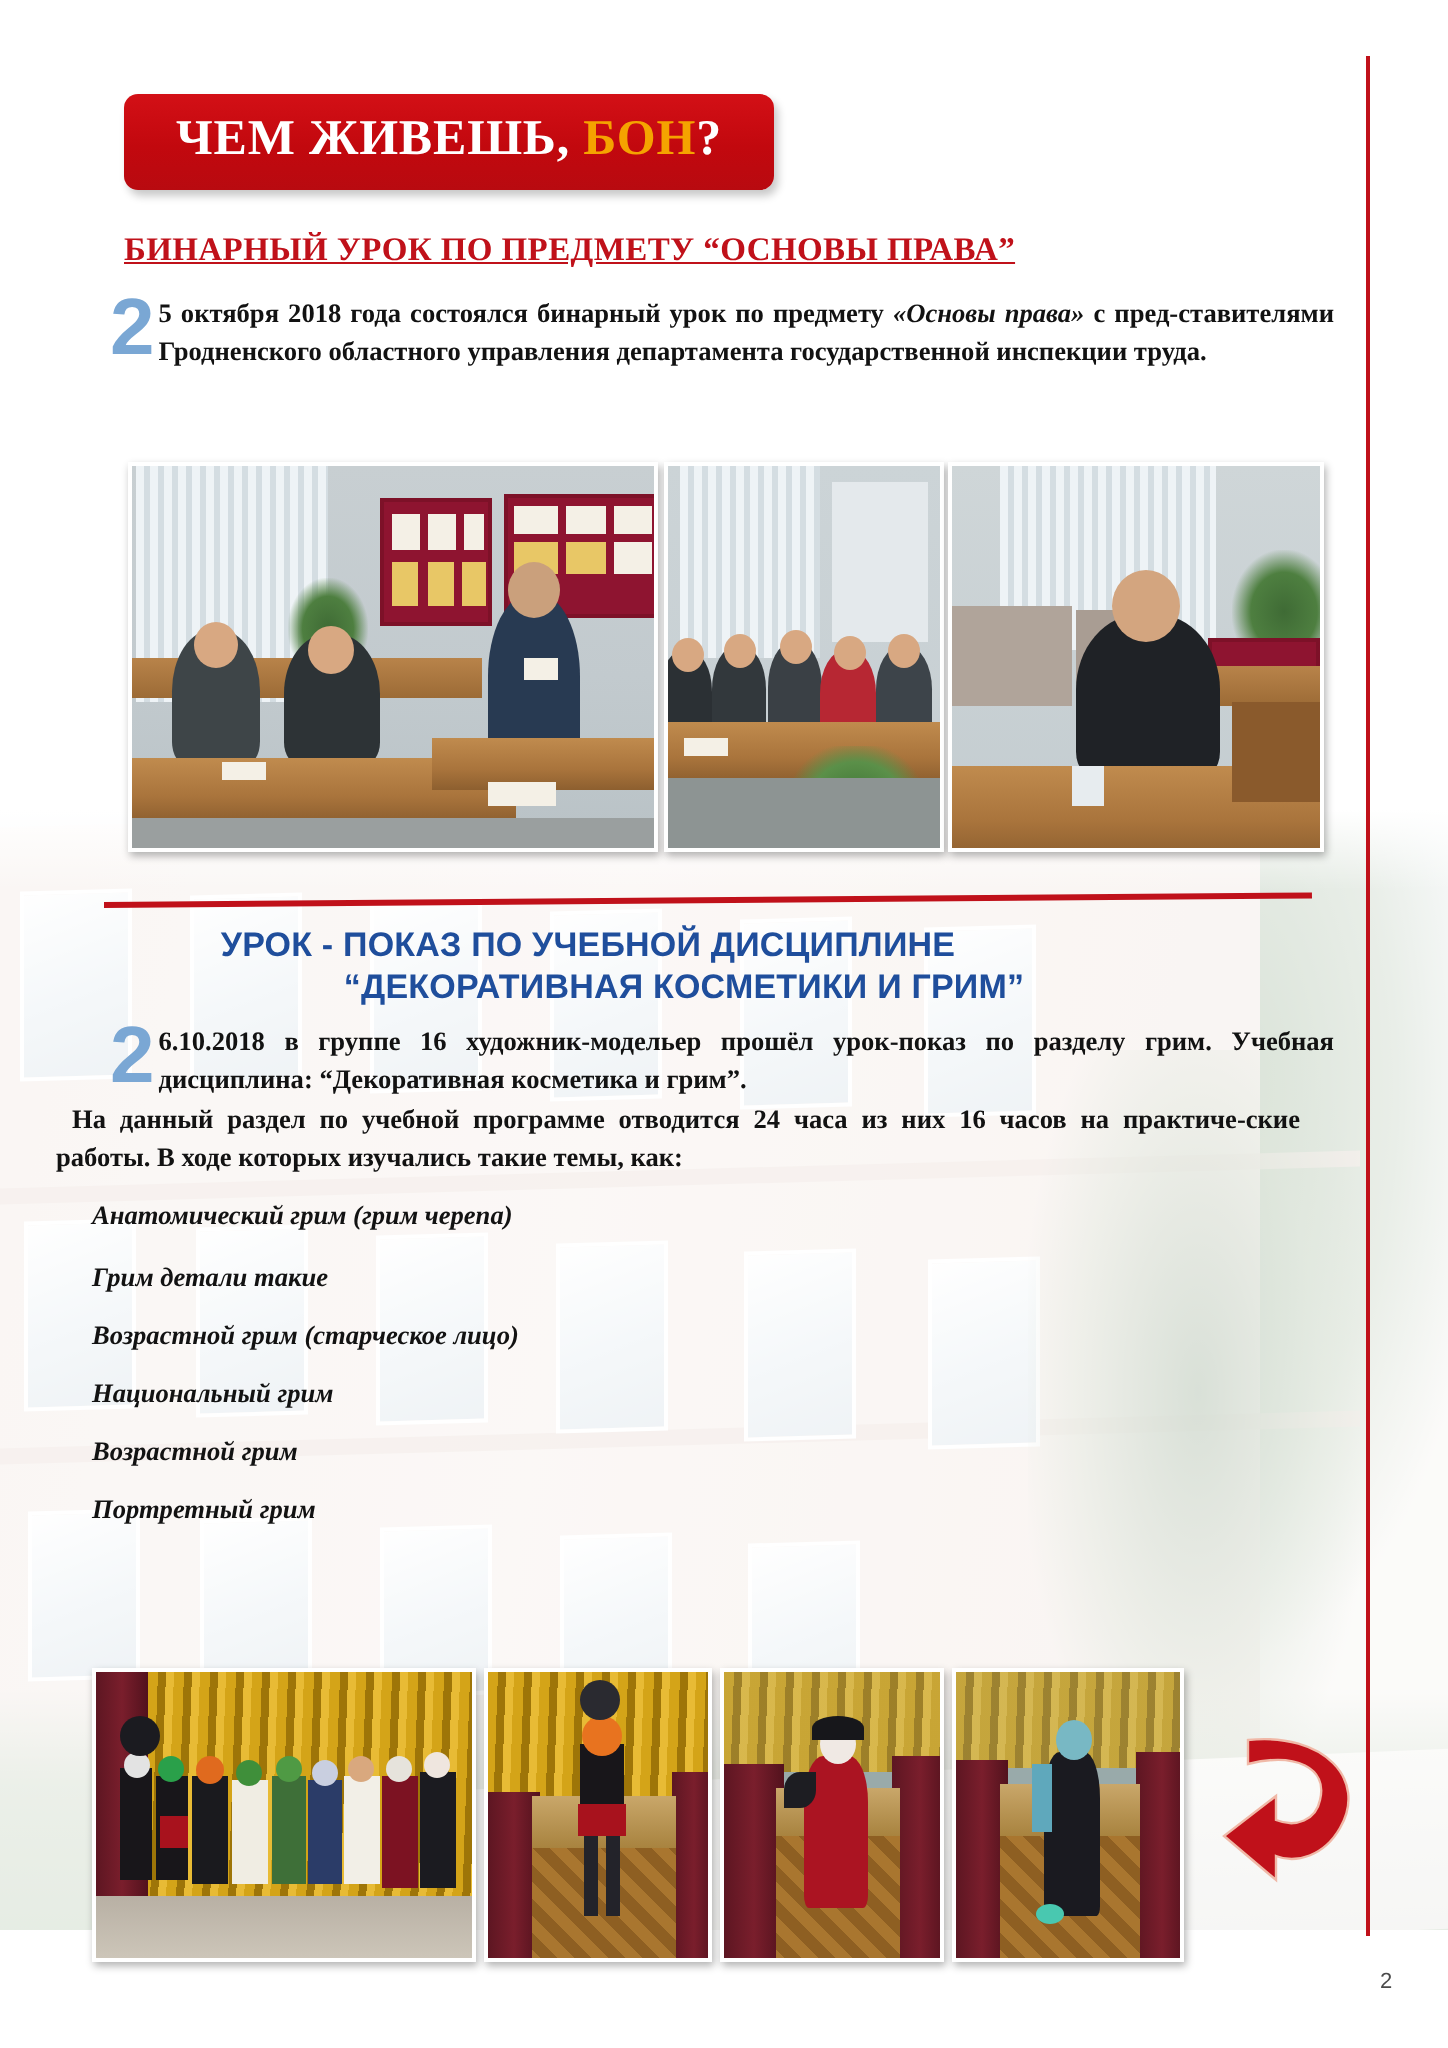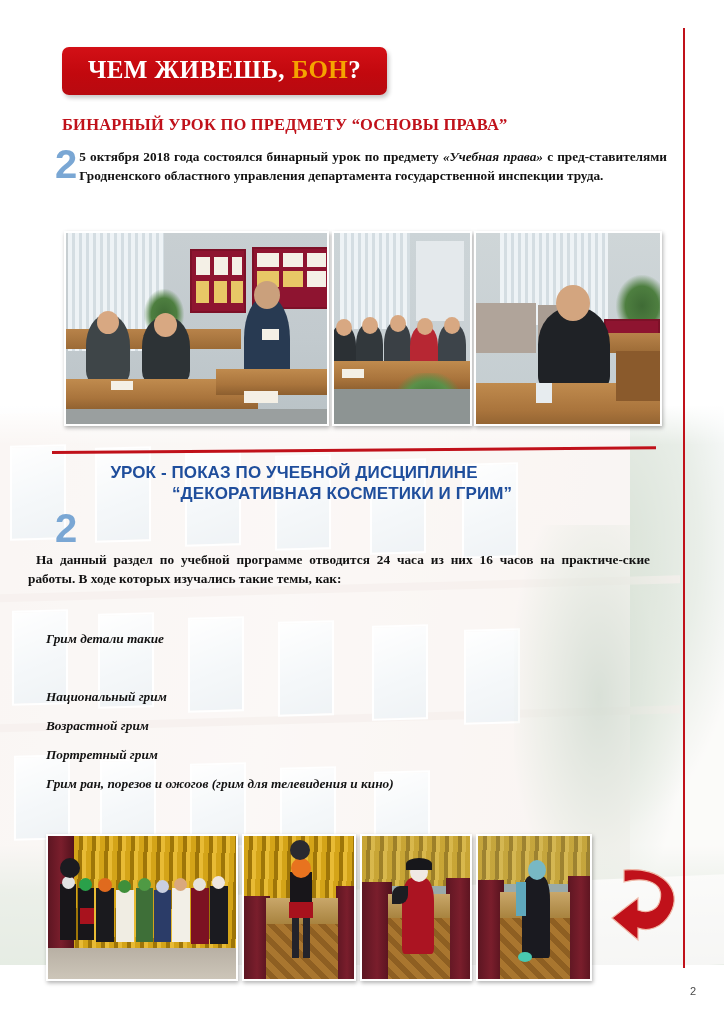--- a/index.html
+++ b/index.html
@@ -226,24 +226,24 @@
   <div class="bg-photo-top"></div>
 
   <div class="v-rule"></div>
 
   <div class="badge-wrap">
     <div class="badge">
       <span>ЧЕМ ЖИВЕШЬ,</span><span class="accent"> БОН</span><span>?</span>
     </div>
   </div>
 
-  <div class="h-red" style="left:62px; top:115px; width:600px;">БИНАРНЫЙ УРОК ПО ПРЕДМЕТУ “ОСНОВЫ ПРАВА”</div>
+  <div class="h-red" style="left:62px; top:115px; width:600px;text-decoration:underline;">БИНАРНЫЙ УРОК ПО ПРЕДМЕТУ “ОСНОВЫ ПРАВА”</div>
 
   <div class="para" style="left:55px; top:148px; width:612px;">
-    <span class="dropcap">2</span><span>5 октября 2018 года состоялся бинарный урок по предмету </span><i>«Учебная права»</i><span> с пред-ставителями Гродненского областного управления департамента государственной инспекции труда.</span>
+    <span class="dropcap">2</span><span>5 октября 2018 года состоялся бинарный урок по предмету </span><i>«Основы права»</i><span> с пред-ставителями Гродненского областного управления департамента государственной инспекции труда.</span>
   </div>
 
   <div class="photo" style="left:64px; top:231px; width:265px; height:195px;">
     <div class="ph-inner">
       <div class="cr-wall"></div>
       <div class="cr-winblinds" style="left:2px; top:0; width:96px; height:118px"></div>
       <div class="cr-board" style="left:124px; top:16px; width:56px; height:64px"></div>
       <div class="cr-card" style="left:130px; top:24px; width:14px; height:18px"></div>
       <div class="cr-card" style="left:148px; top:24px; width:14px; height:18px"></div>
       <div class="cr-card" style="left:166px; top:24px; width:10px; height:18px"></div>
@@ -312,30 +312,31 @@
       <div class="cr-card" style="left:60px; top:150px; width:16px; height:20px; background:#e7ecef"></div>
     </div>
   </div>
 
   <div class="rule-red rule-tilt" style="left:52px; top:451px; width:604px;"></div>
 
   <div class="h-blue" style="left:0; top:462px;">УРОК - ПОКАЗ ПО УЧЕБНОЙ ДИСЦИПЛИНЕ</div>
   <div class="h-blue" style="left:0; top:483px;margin-left:48px;">“ДЕКОРАТИВНАЯ КОСМЕТИКИ И ГРИМ”</div>
 
   <div class="para" style="left:55px; top:512px; width:612px;">
-    <span class="dropcap">2</span>
+    <span class="dropcap">2</span><span>6.10.2018 в группе 16 художник-модельер прошёл урок-показ по разделу грим. Учебная дисциплина: “Декоративная косметика и грим”.</span>
   </div>
 
   <div class="para" style="left:28px; top:551px; width:622px; text-indent:8px;">На данный раздел по учебной программе отводится 24 часа из них 16 часов на практиче-ские работы. В ходе которых изучались такие темы, как:</div>
 
+  <div class="list-item" style="left:46px; top:600px;">Анатомический грим (грим черепа)</div>
   <div class="list-item" style="left:46px; top:631px;">Грим детали такие</div>
+  <div class="list-item" style="left:46px; top:660px;">Возрастной грим (старческое лицо)</div>
   <div class="list-item" style="left:46px; top:689px;">Национальный грим</div>
   <div class="list-item" style="left:46px; top:718px;">Возрастной грим</div>
   <div class="list-item" style="left:46px; top:747px;">Портретный грим</div>
-  <div class="list-item" style="left:46px; top:776px;">Грим ран, порезов и ожогов (грим для телевидения и кино)</div>
 
 
   <div class="photo" style="left:46px; top:834px; width:192px; height:147px;">
     <div class="ph-inner">
       <div class="st-darkcurtain" style="left:0; top:0; width:26px; height:147px"></div>
       <div class="st-curtain" style="left:26px; top:0; width:166px; height:112px"></div>
       <div class="st-stage" style="left:0; top:112px; width:192px; height:35px; background:linear-gradient(180deg,#b8b0a4 0%,#cfc8bb 100%)"></div>
       <div class="st-dark" style="left:12px; top:48px; width:16px; height:56px"></div>
       <div class="cr-head" style="left:14px; top:40px; width:13px; height:13px; background:#e3e3e3"></div>
       <div class="st-dark" style="left:30px; top:52px; width:16px; height:52px"></div>

